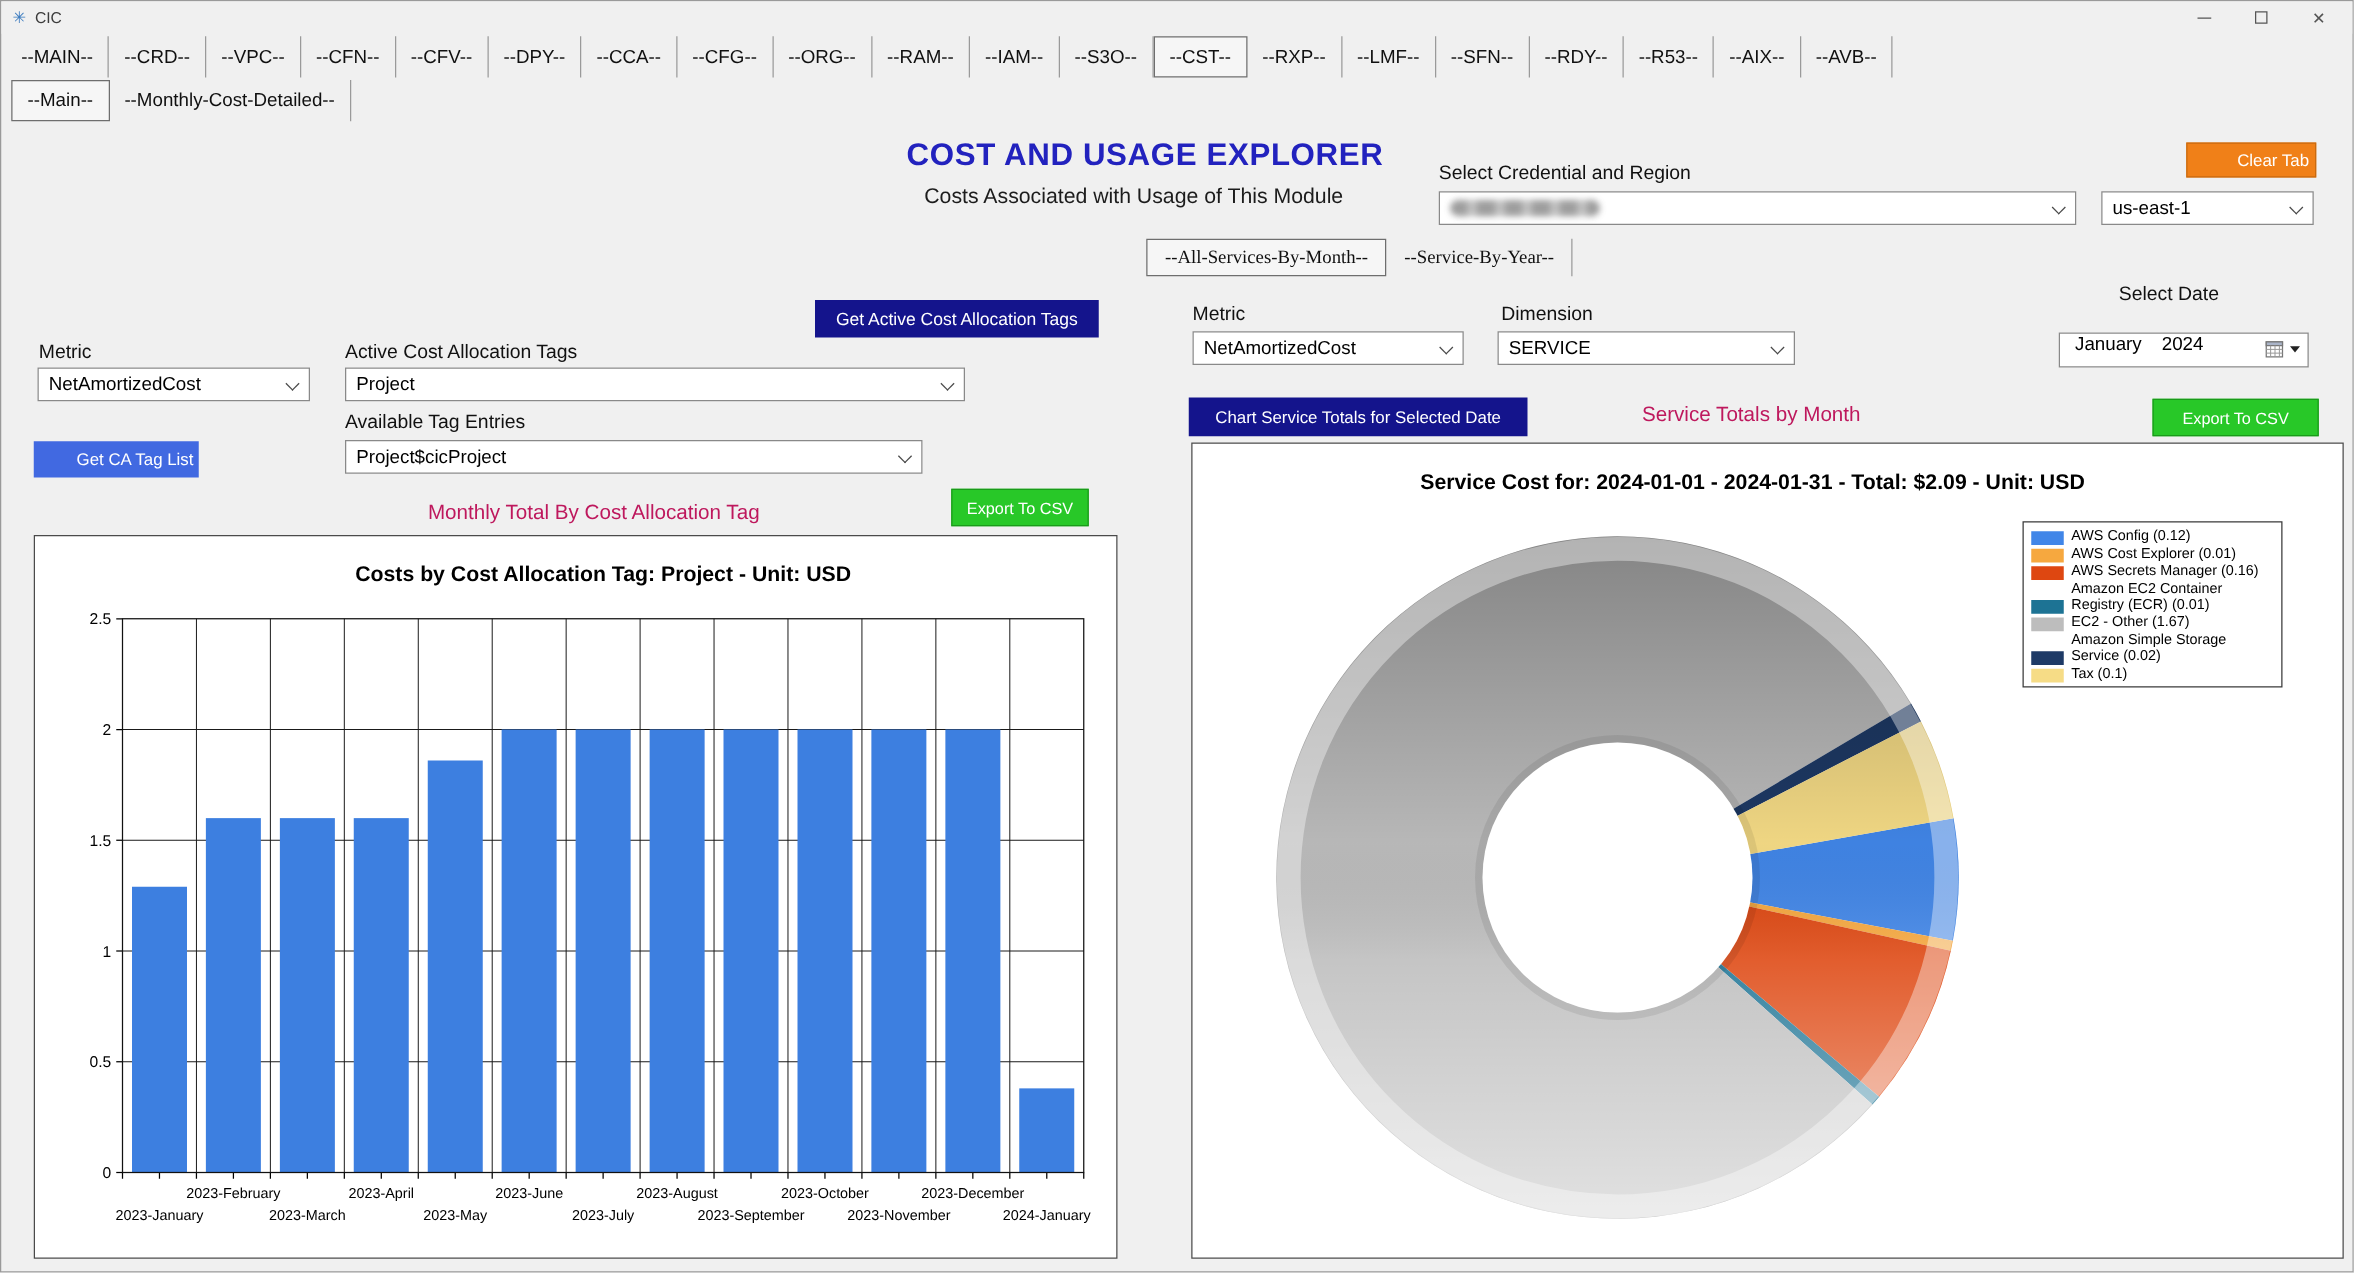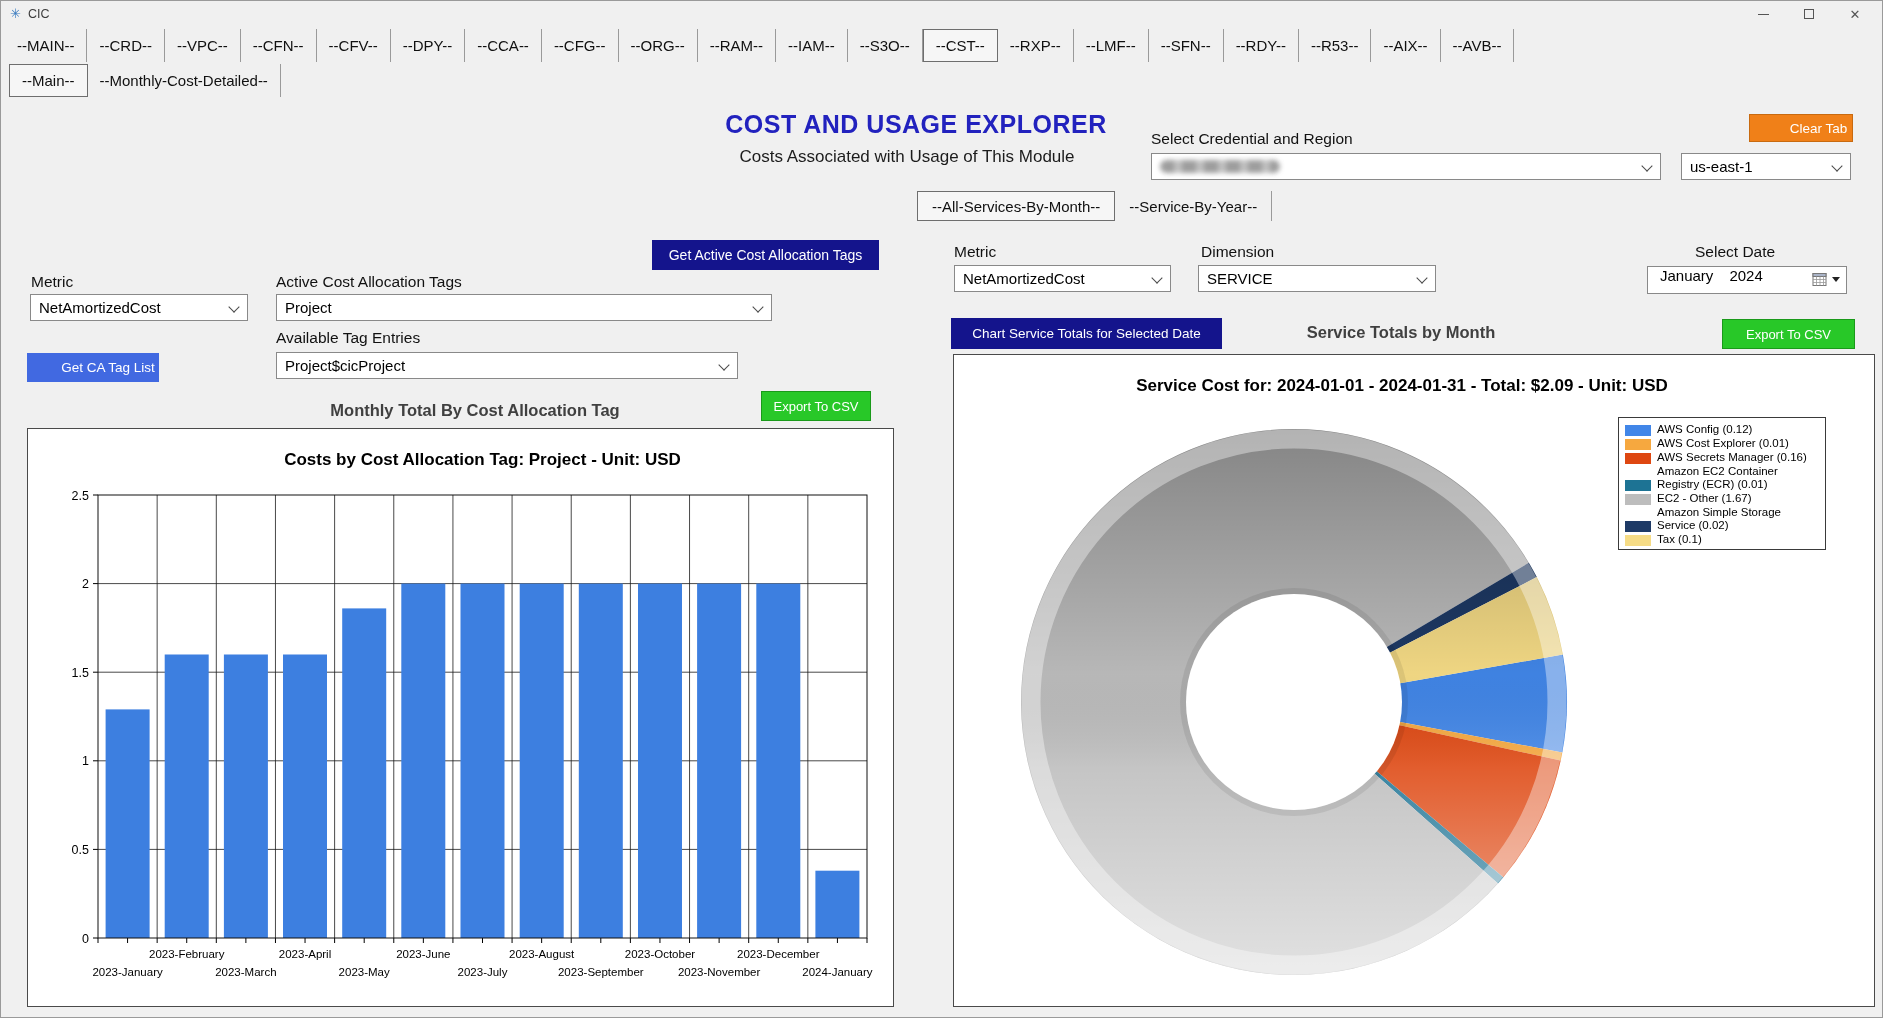--- a/index.html
+++ b/index.html
@@ -10,21 +10,21 @@
   #win-title{margin-left:7px;font-size:12.5px;color:#3c3c3c;}
   #win-controls{position:absolute;right:4px;top:0;height:26px;display:flex;}
   .winbtn{width:46px;height:26px;display:flex;align-items:center;justify-content:center;color:#555;}
   .glyph-min{width:11px;height:1px;background:#555;display:block;}
   .glyph-max{width:10px;height:10px;border:1px solid #555;display:block;box-sizing:border-box;}
   .glyph-close{font-size:13px;color:#555;line-height:1;}
   
   .tabrow{position:absolute;display:flex;align-items:stretch;}
   #main-tabs{left:4px;top:28px;height:33px;}
   #sub-tabs{left:8px;top:63px;height:33px;}
-  #view-tabs{left:916px;top:190px;height:30px;}
+  #view-tabs{left:916px;top:190px;height:30px;font-family:Liberation Serif, serif;}
   .tab{padding:0 12px;display:flex;align-items:center;font-size:15px;color:#101010;border-right:1px solid #9a9a9a;white-space:nowrap;background:transparent;}
   #view-tabs .tab{padding:0 14px;}
   .tab.selected{border:1px solid #6e6e6e;background:#f6f6f6;}
   
   #app-title{position:absolute;left:640px;top:109px;width:550px;text-align:center;font-size:25px;font-weight:bold;letter-spacing:.5px;color:#2222BE;}
   #app-subtitle{position:absolute;left:640px;top:146px;width:532px;text-align:center;font-size:17px;color:#1c1c1c;}
   .lbl{position:absolute;font-size:15.5px;color:#111;white-space:nowrap;}
   
   .combo{position:absolute;height:27px;background:#fff;border:1px solid #898989;box-sizing:border-box;display:flex;align-items:center;padding:0 24px 0 8px;font-size:15px;color:#000;}
   .chev{position:absolute;right:9px;top:8px;width:7px;height:7px;border-right:1.4px solid #4a4a4a;border-bottom:1.4px solid #4a4a4a;transform:rotate(45deg);}
@@ -32,21 +32,21 @@
   
   .btn{position:absolute;display:flex;align-items:center;justify-content:center;color:#fff;box-sizing:border-box;white-space:nowrap;}
   #btn-clear-tab{left:1748px;top:113px;width:104px;height:28px;background:#F08018;border:1px solid #c86a10;font-size:13.5px;padding-left:35px;}
   #btn-get-active-tags{left:651px;top:239px;width:227px;height:30px;background:#14148C;font-size:14px;}
   #btn-get-ca-tag-list{left:26px;top:352px;width:132px;height:29px;background:#4169E1;font-size:13.5px;padding-left:30px;}
   #btn-get-metrics{left:26px;top:390px;width:252px;height:32px;background:#7B68EE;font-size:13.5px;}
   #btn-export-left{left:760px;top:390px;width:110px;height:30px;background:#28C828;border:1px solid #1a9a1a;font-size:13px;}
   #btn-chart-service{left:950px;top:317px;width:271px;height:31px;background:#14148C;font-size:13.5px;}
   #btn-export-right{left:1721px;top:318px;width:133px;height:30px;background:#28C828;border:1px solid #1a9a1a;font-size:13px;}
   
-  .section-h{position:absolute;font-size:16.5px;font-weight:bold;color:#404040;white-space:nowrap;}
+  .section-h{position:absolute;font-size:16.5px;font-weight:normal;color:#be185d;white-space:nowrap;}
   
   .canvas{position:absolute;background:#fff;border:1px solid #4a4a4a;}
   #bar-canvas{left:26px;top:427px;width:865px;height:577px;}
   #pie-canvas{left:952px;top:353px;width:920px;height:651px;}
   
   #date-picker{position:absolute;left:1646px;top:265px;width:200px;height:28px;background:#fff;border:1px solid #898989;box-sizing:border-box;display:flex;align-items:flex-start;font-size:15px;color:#000;}
   #date-picker .month{margin-left:12px;}
   #date-picker .year{margin-left:16px;}
   #cal-wrap{position:absolute;right:6px;top:5px;display:flex;align-items:center;}
   #cal-arrow{width:0;height:0;border-left:4px solid transparent;border-right:4px solid transparent;border-top:5px solid #222;margin-left:4px;}
@@ -240,21 +240,21 @@
     <span>NetAmortizedCost</span>
     <span class="chev"></span>
   </div>
 
   <div class="lbl" style="left:1200px;top:242px;">Dimension</div>
   <div class="combo" style="left:1197px;top:264px;width:238px;">
     <span>SERVICE</span>
     <span class="chev"></span>
   </div>
 
-  <div class="lbl" style="left:1694px;top:242px;">Select Date</div>
+  <div class="lbl" style="left:1694px;top:226px;">Select Date</div>
   <div id="date-picker">
     <span class="month">January</span>
     <span class="year">2024</span>
     <span id="cal-wrap">
       <svg width="16" height="15" viewBox="0 0 16 15">
         <rect x="1" y="1.5" width="13" height="12" fill="#fff" stroke="#777" stroke-width="1"></rect>
         <rect x="1" y="1.5" width="13" height="3" fill="#aab4c8" stroke="#777" stroke-width="1"></rect>
         <path d="M1 7.5h13M1 10.5h13M4.5 4.5v9M8 4.5v9M11.5 4.5v9" stroke="#999" stroke-width="0.8"></path>
       </svg>
       <span id="cal-arrow"></span>

